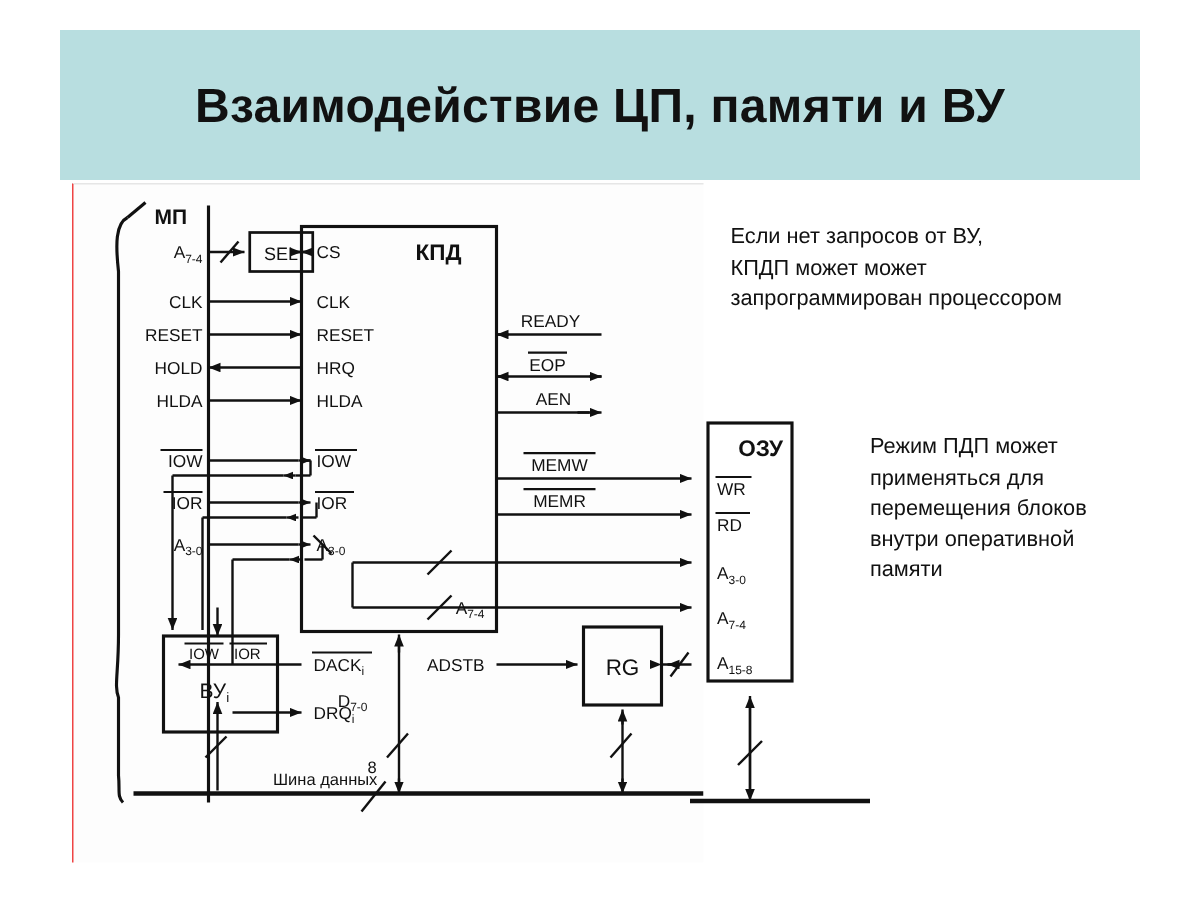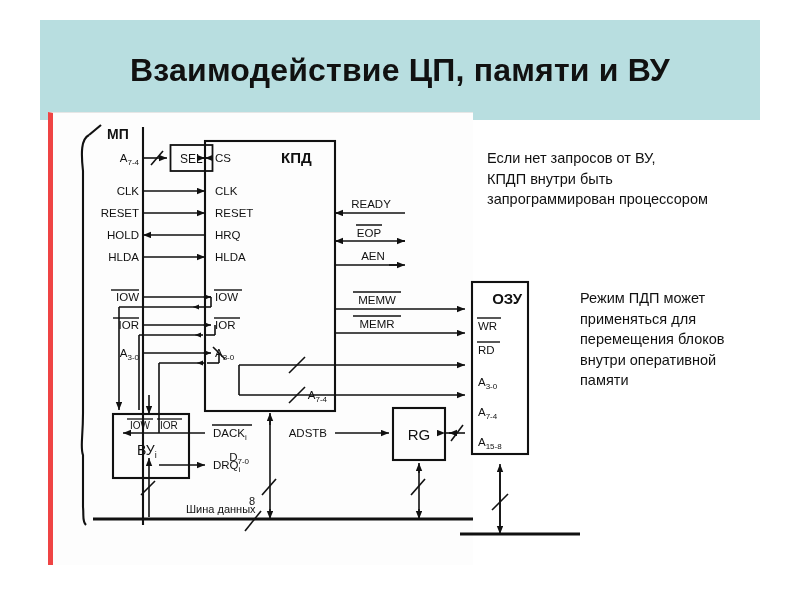--- a/index.html
+++ b/index.html
@@ -24,23 +24,23 @@
     color:#111;
     font-size:32px;
     font-weight:bold;
     line-height:1.13;
     letter-spacing:.2px;
     white-space:nowrap;
   }
 
   
   #diagram{
-    position:absolute;left:48px;top:112px;width:420px;height:452px;
+    position:absolute;left:48px;top:122px;width:420px;height:452px;
     background:#fdfdfd;
-    border-left:5px solid #ef4444;
+    border-left:1px solid #ef4444;
     border-top:1px solid #e6e6e6;
     text-align:right;
   }
   #svg-diagram{position:absolute;left:0;top:0;}
 
   
   .note{
     position:absolute;
     color:#111;
     font-size:14.5px;
@@ -269,21 +269,21 @@
       <line x1="17" y1="46" x2="41" y2="46" stroke="#111" stroke-width="1.4"></line>
       <text x="18" y="82">RD</text>
       <line x1="17" y1="70" x2="40" y2="70" stroke="#111" stroke-width="1.4"></line>
       <text x="18" y="114">A<tspan font-size="8" dy="3">3-0</tspan></text>
       <text x="18" y="144">A<tspan font-size="8" dy="3">7-4</tspan></text>
       <text x="18" y="174">A<tspan font-size="8" dy="3">15-8</tspan></text>
     </g>
   </svg>
 
   <div class="note" id="note-1">Если нет запросов от ВУ,
-КПДП внутри быть
+КПДП может может
 запрограммирован процессором</div>
   <div class="note" id="note-2">Режим ПДП может
 применяться для
 перемещения  блоков
 внутри оперативной
 памяти</div>
 
 </div>
 
 </body></html>

